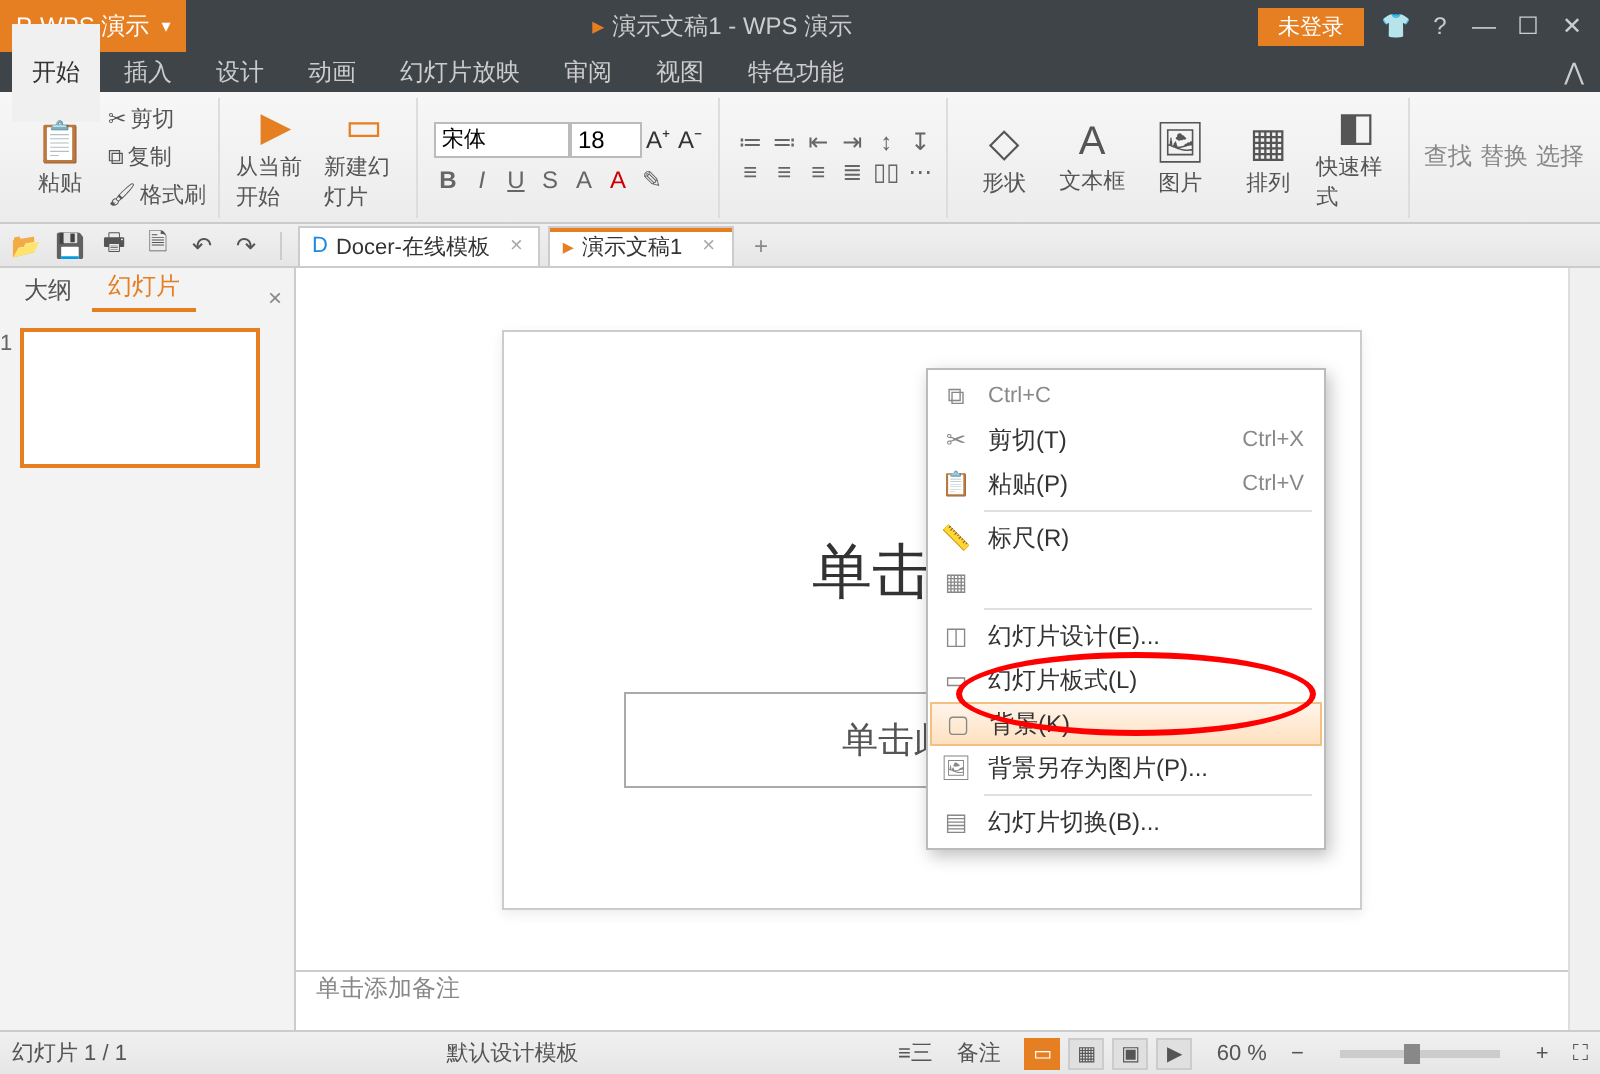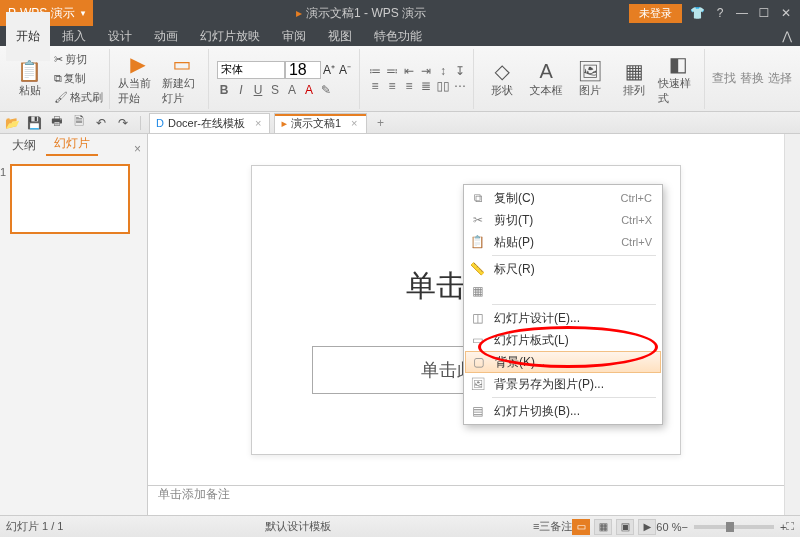--- a/index.html
+++ b/index.html
@@ -23,21 +23,21 @@
 
 
 .ribbon { height: 66px; background: linear-gradient(#f7f7f7, #ececec); border-bottom: 1px solid #ccc; display: flex; align-items: center; padding: 0 4px; gap: 2px; }
 .rgroup { height: 60px; display: flex; align-items: center; border-right: 1px solid #ddd; padding: 0 6px; gap: 4px; }
 .rbtn-lg { display: flex; flex-direction: column; align-items: center; justify-content: center; width: 40px; height: 56px; font-size: 11px; color: #555; cursor: pointer; }
 .rbtn-lg .ic { font-size: 20px; }
 .rbtn-sm { font-size: 11px; color: #555; display: flex; align-items: center; gap: 2px; cursor: pointer; }
 .rcol { display: flex; flex-direction: column; gap: 4px; }
 .font-row { display: flex; align-items: center; gap: 0; }
 .font-select { width: 68px; height: 18px; border: 1px solid #bbb; background: #fff; font-size: 11px; padding-left: 3px; }
-.size-select { width: 36px; height: 18px; border: 1px solid #bbb; background: #fff; font-size: 16px; padding-left: 3px; }
+.size-select { width: 36px; height: 18px; border: 1px solid #bbb; background: #fff; font-size: 12px; padding-left: 3px; }
 .btnrow { display: flex; gap: 3px; color: #666; font-size: 12px; }
 .btnrow span { min-width: 14px; text-align: center; cursor: pointer; }
 .align-grid { display: flex; flex-direction: column; gap: 3px; }
 .align-grid .row { display: flex; gap: 3px; }
 .align-grid span { width: 14px; height: 12px; display: inline-flex; align-items: center; justify-content: center; color: #666; cursor: pointer; }
 .ribbon-right-icons { display:flex; gap:4px; margin-left:auto; padding-right:4px; color:#888; }
 .ribbon-right-icons span { font-size:12px; cursor:pointer; }
 
 
 .qat { height: 22px; background: linear-gradient(#f0f0f0,#e6e6e6); border-bottom: 1px solid #ccc; display: flex; align-items: center; gap: 4px; padding-left: 4px; }
@@ -75,21 +75,21 @@
 .ctx .mi .mic { width: 16px; text-align: center; color: #888; font-size: 12px; }
 .ctx .mi .lbl { flex: 1; }
 .ctx .mi .sc { color: #888; font-size: 11px; }
 .ctx .msep { height: 1px; background: #e0e0e0; margin: 2px 6px 2px 28px; }
 .ctx .mi.hl { background: linear-gradient(#fff4ea,#ffe1c0); border: 1px solid #f3c084; margin: 0 1px; padding-left: 5px; }
 
 
 .anno-ellipse { position: absolute; border: 3px solid #ff0000; border-radius: 50%; width: 180px; height: 42px; left: 478px; top: 326px; z-index: 20; pointer-events: none; }
 
 
-.statusbar { position: absolute; bottom: 0; left: 0; right: 0; height: 22px; background: linear-gradient(#f0f0f0,#e6e6e6); border-top: 1px solid #ccc; display: flex; align-items: center; font-size: 11px; color: #555; padding: 0 6px; gap: 0; text-align: right; }
+.statusbar { position: absolute; bottom: 0; left: 0; right: 0; height: 22px; background: linear-gradient(#f0f0f0,#e6e6e6); border-top: 1px solid #ccc; display: flex; align-items: center; font-size: 11px; color: #555; padding: 0 6px; gap: 12px; text-align: right; }
 .statusbar .spacer { flex: 1; }
 .sb-btns { display: flex; gap: 4px; align-items: center; }
 .sb-btns span { width: 18px; height: 16px; display: inline-flex; align-items: center; justify-content: center; background: #e0e0e0; border: 1px solid #ccc; cursor: pointer; font-size: 10px; }
 .sb-btns span.active { background: #e67e22; color: #fff; border-color: #e67e22; }
 .zoom-slider { width: 80px; height: 4px; background: #ccc; position: relative; margin: 0 6px; }
 .zoom-slider .thumbz { position: absolute; left: 40%; top: -3px; width: 8px; height: 10px; background: #888; }
 </style>
 </head>
 <body>
 
@@ -271,21 +271,20 @@
     <div class="notes-bar">
       <span>单击添加备注</span>
     </div>
   </div>
   <div class="vscroll"></div>
 </div>
 
 <div class="ctx">
   <div class="mi">
       <span class="mic">⧉</span>
-      <span class="lbl">复制(C)</span>
       <span class="sc">Ctrl+C</span>
     </div>
   <div class="mi">
       <span class="mic">✂</span>
       <span class="lbl">剪切(T)</span>
       <span class="sc">Ctrl+X</span>
     </div>
   <div class="mi">
       <span class="mic">📋</span>
       <span class="lbl">粘贴(P)</span>

